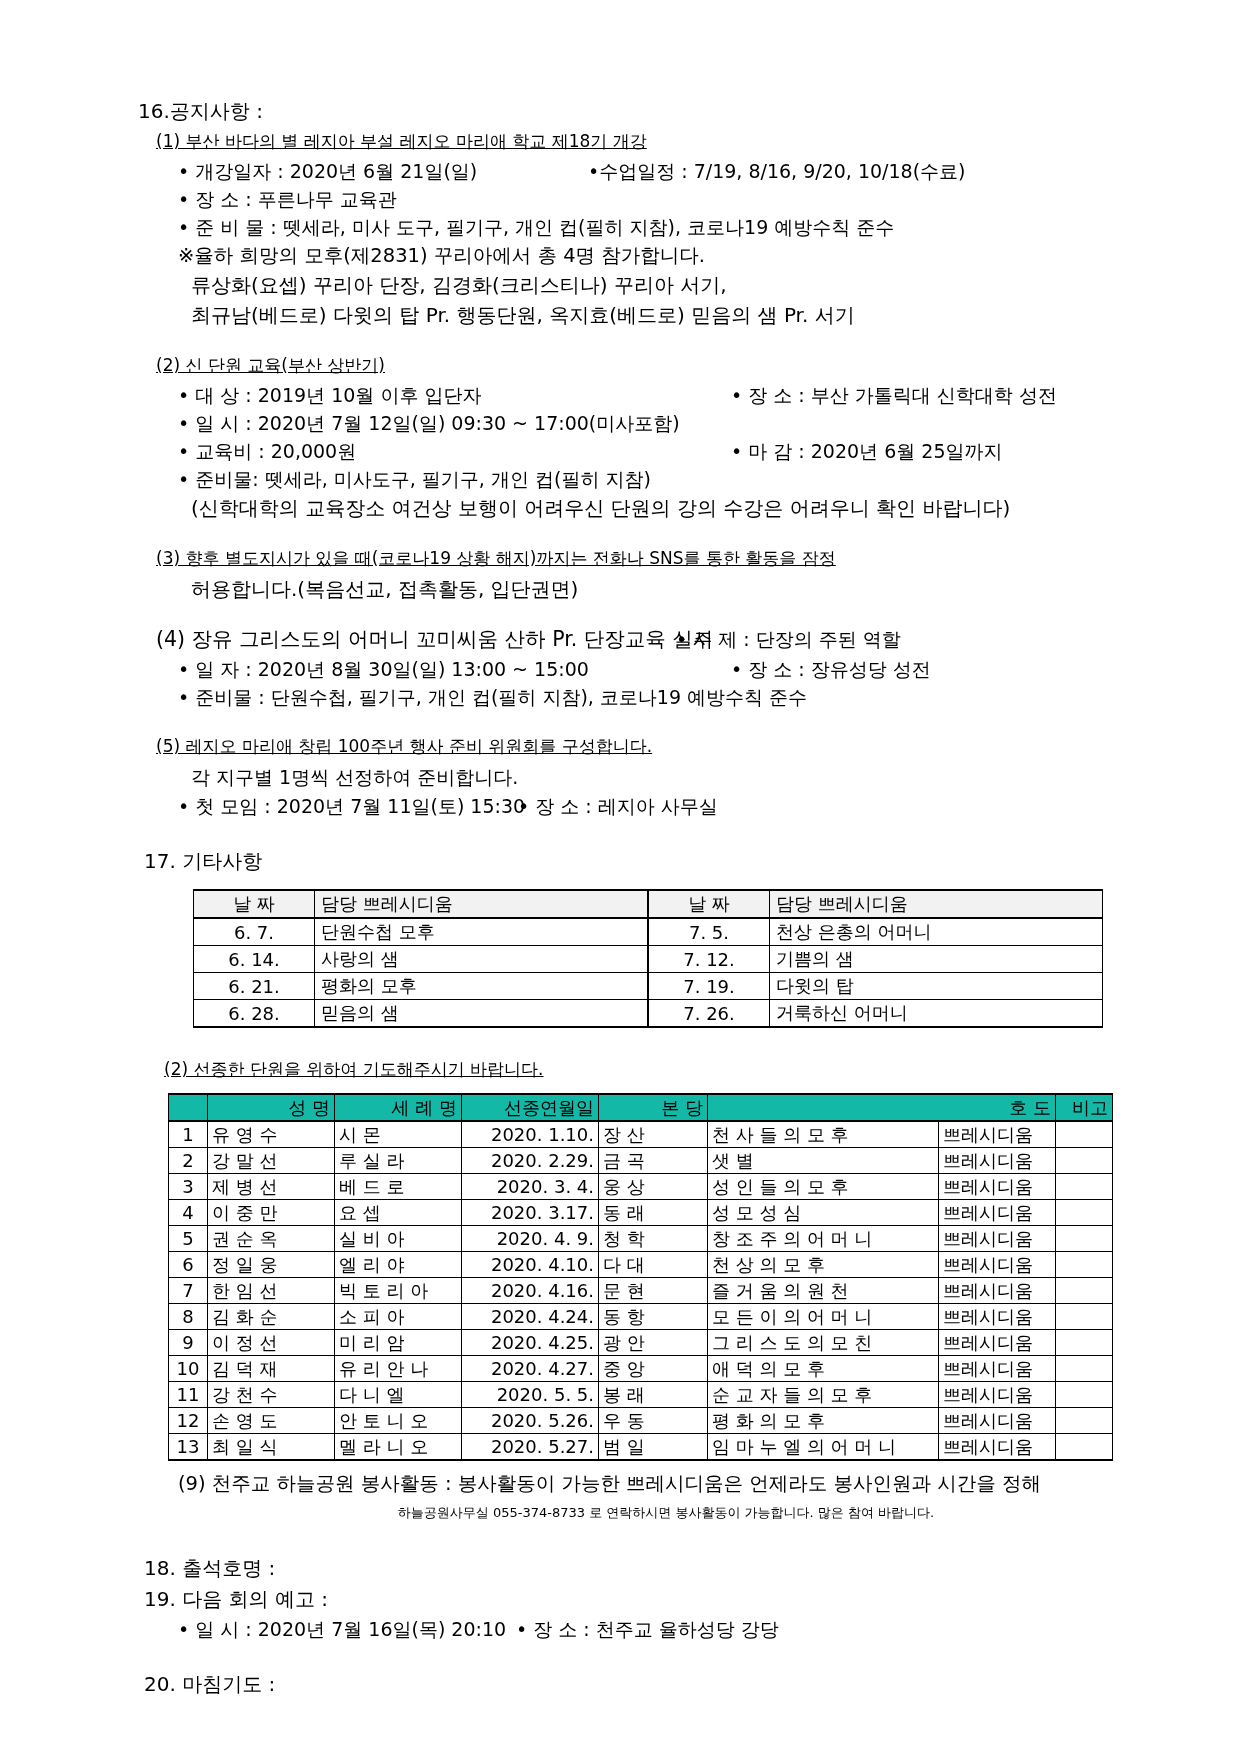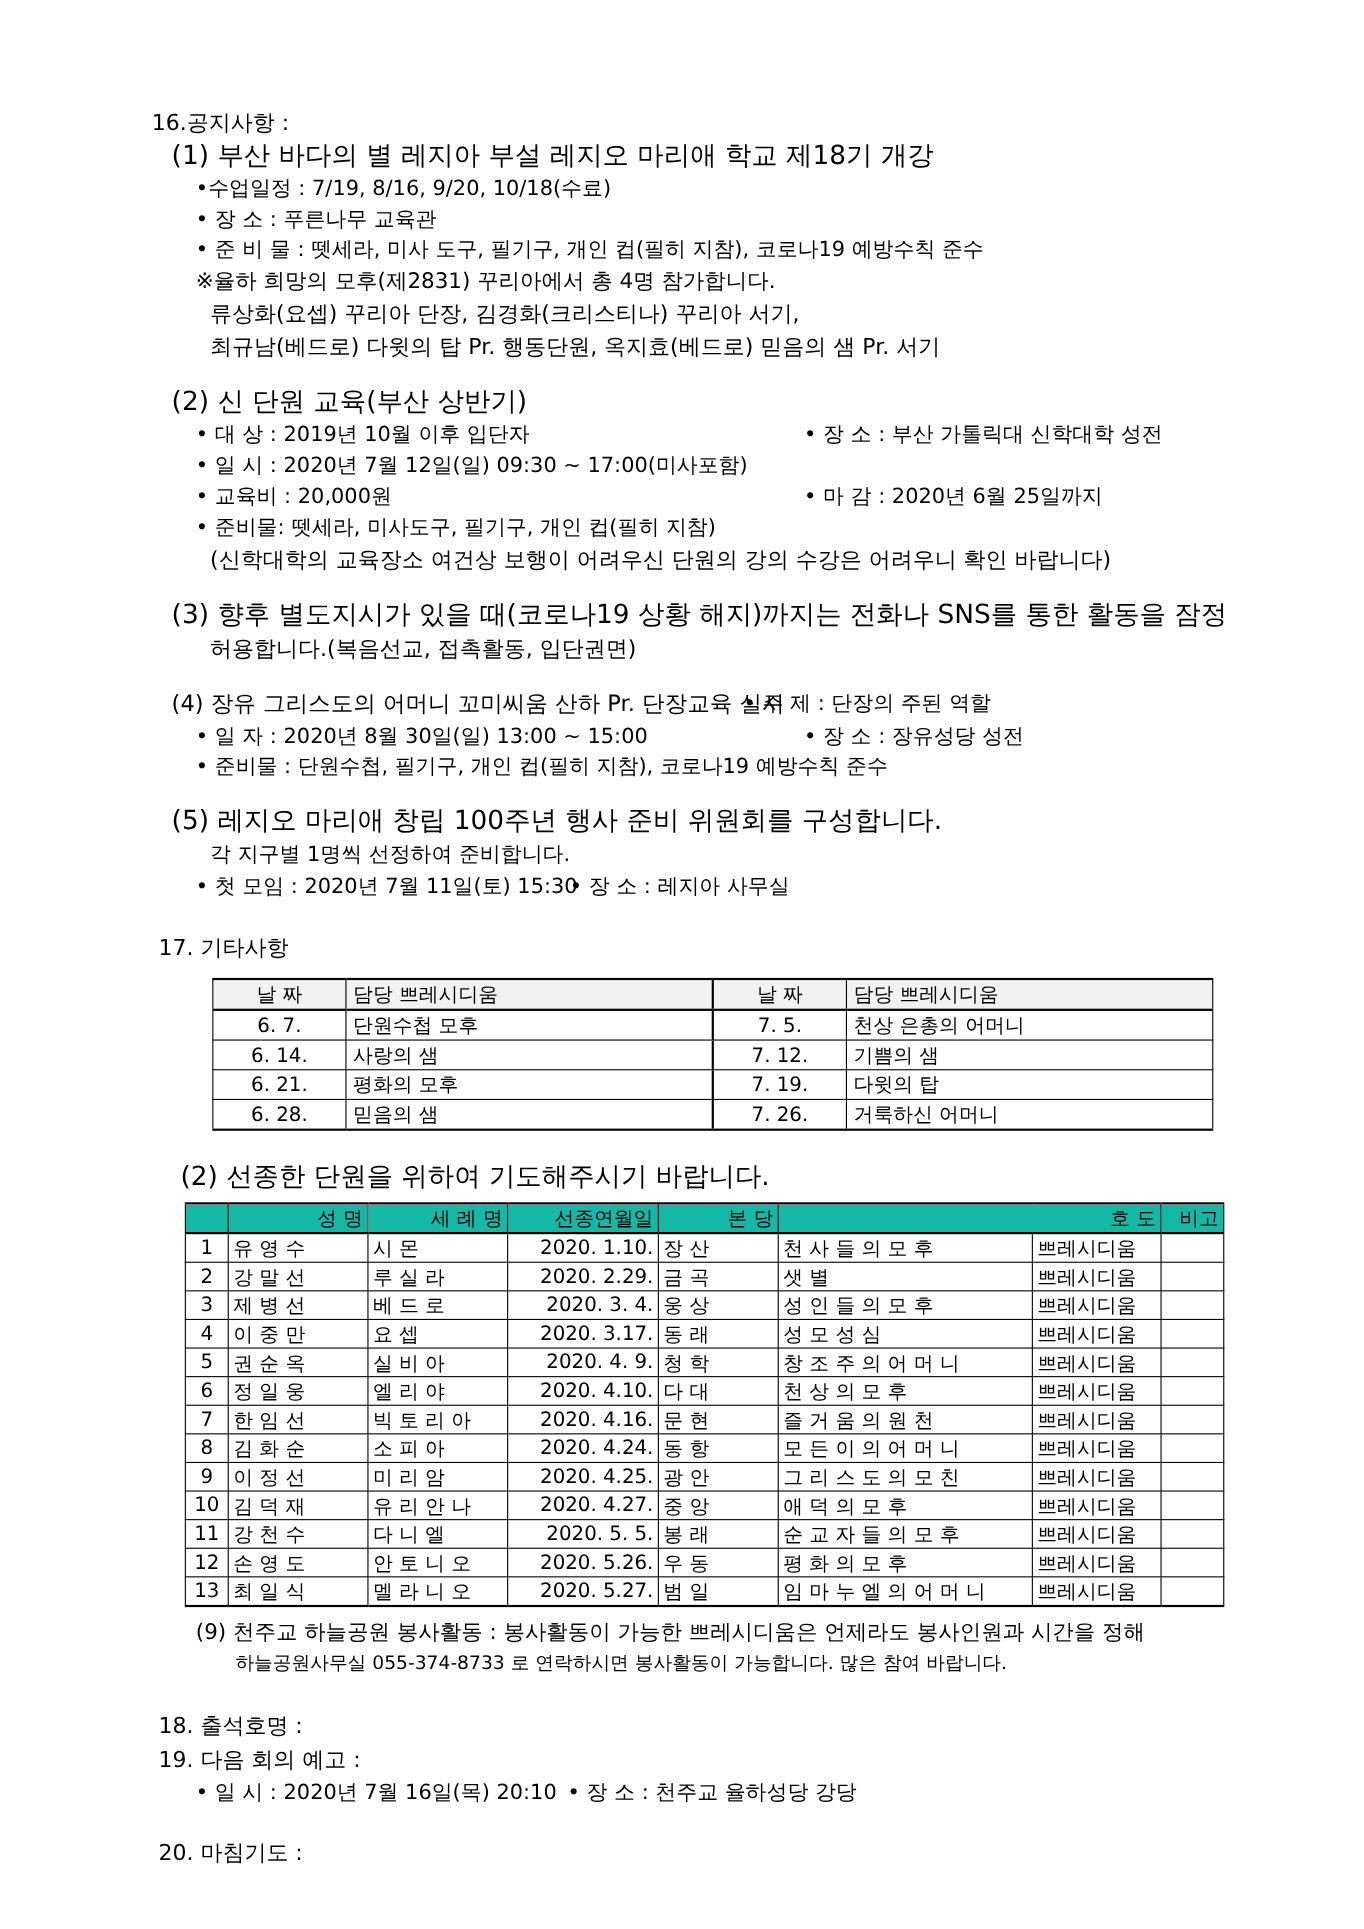--- a/index.html
+++ b/index.html
@@ -30,24 +30,25 @@
   }
 
   
   .sec-head {
     font-size: 20px;
     line-height: 30px;
     letter-spacing: 0px;
     white-space: nowrap;
   }
   .item-head {
-    font-size: 24px;
+    font-size: 17px;
     line-height: 31px;
     margin-left: 18px;
     white-space: nowrap;
+    text-decoration: underline;
   }
   .note-line {
     font-size: 19.5px;
     line-height: 29px;
     margin-left: 40px;
     white-space: nowrap;
   }
   .cont-line {
     font-size: 20px;
     line-height: 30px;
@@ -136,36 +137,38 @@
     line-height: 31px;
     white-space: nowrap;
   }
   .para {
     font-size: 19.5px;
     line-height: 29px;
     margin-left: 40px;
     white-space: nowrap;
   }
   .para2 {
-    font-size: 17px;
+    font-size: 13px;
     line-height: 29px;
     margin-left: 76px;
     white-space: nowrap;
+    text-align: center;
   }
 </style>
 </head>
 <body>
 
 <div class="page">
  <div class="content">
 
   <div class="sec-head">16.공지사항 :</div>
 
   <div class="item-head">(1) 부산 바다의 별 레지아 부설 레지오 마리애 학교 제18기 개강</div>
   <div class="row2">
+    <span class="colA">• 개강일자 : 2020년 6월 21일(일)</span>
     <span class="colB">•수업일정 : 7/19, 8/16, 9/20, 10/18(수료)</span>
   </div>
   <div class="row2">
     <span class="colA">• 장     소 : 푸른나무  교육관</span>
     <span class="colB"></span>
   </div>
   <div class="row2">
     <span class="colA" style="width:auto">• 준 비 물 : 뗏세라, 미사 도구, 필기구, 개인 컵(필히 지참), 코로나19 예방수칙 준수</span>
   </div>
   <div class="note-line">※율하 희망의 모후(제2831) 꾸리아에서 총 4명 참가합니다.</div>

